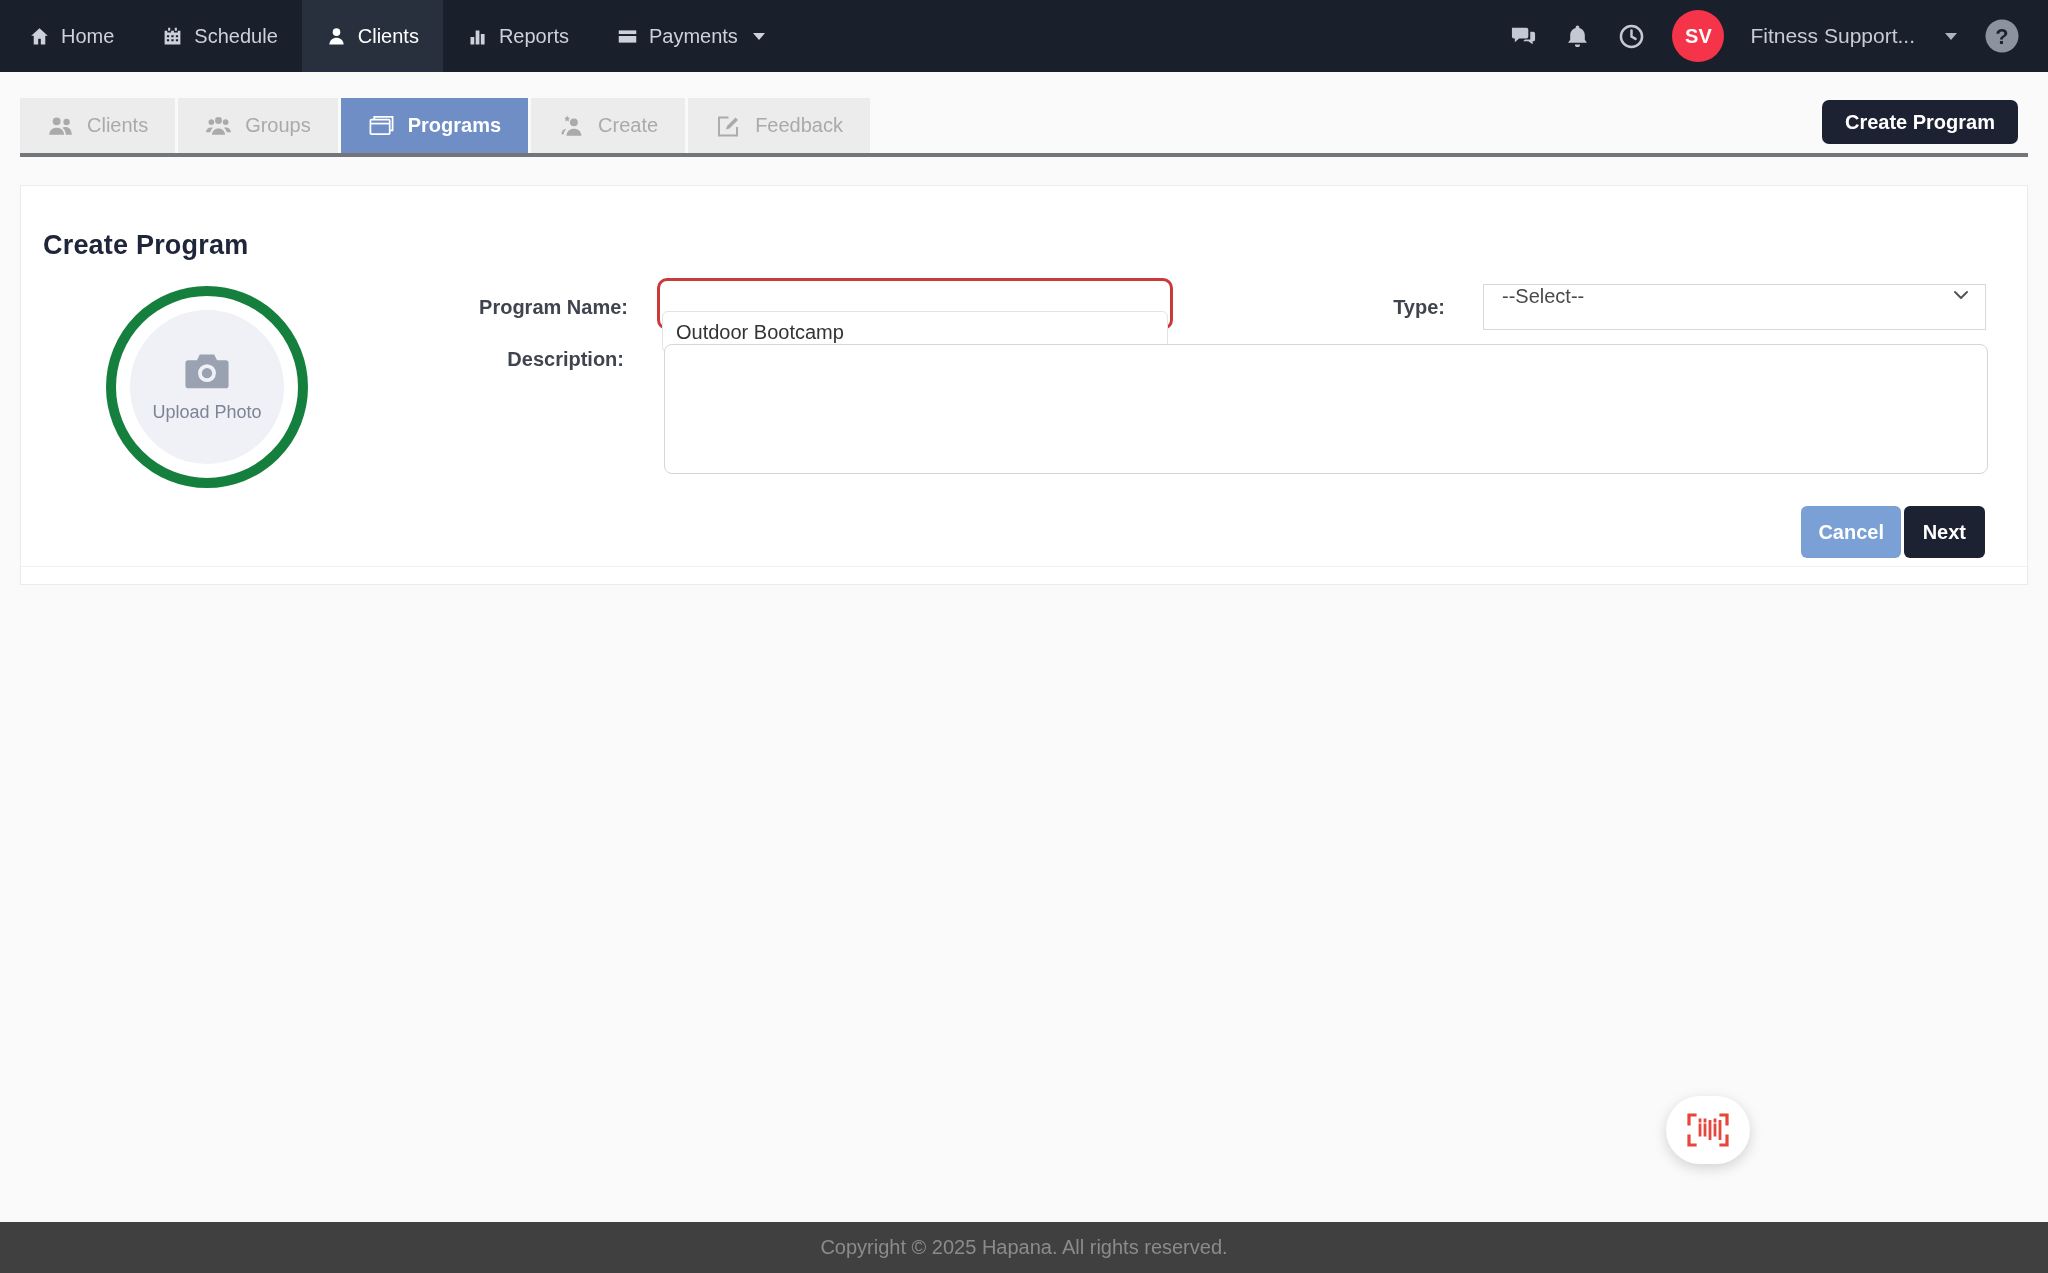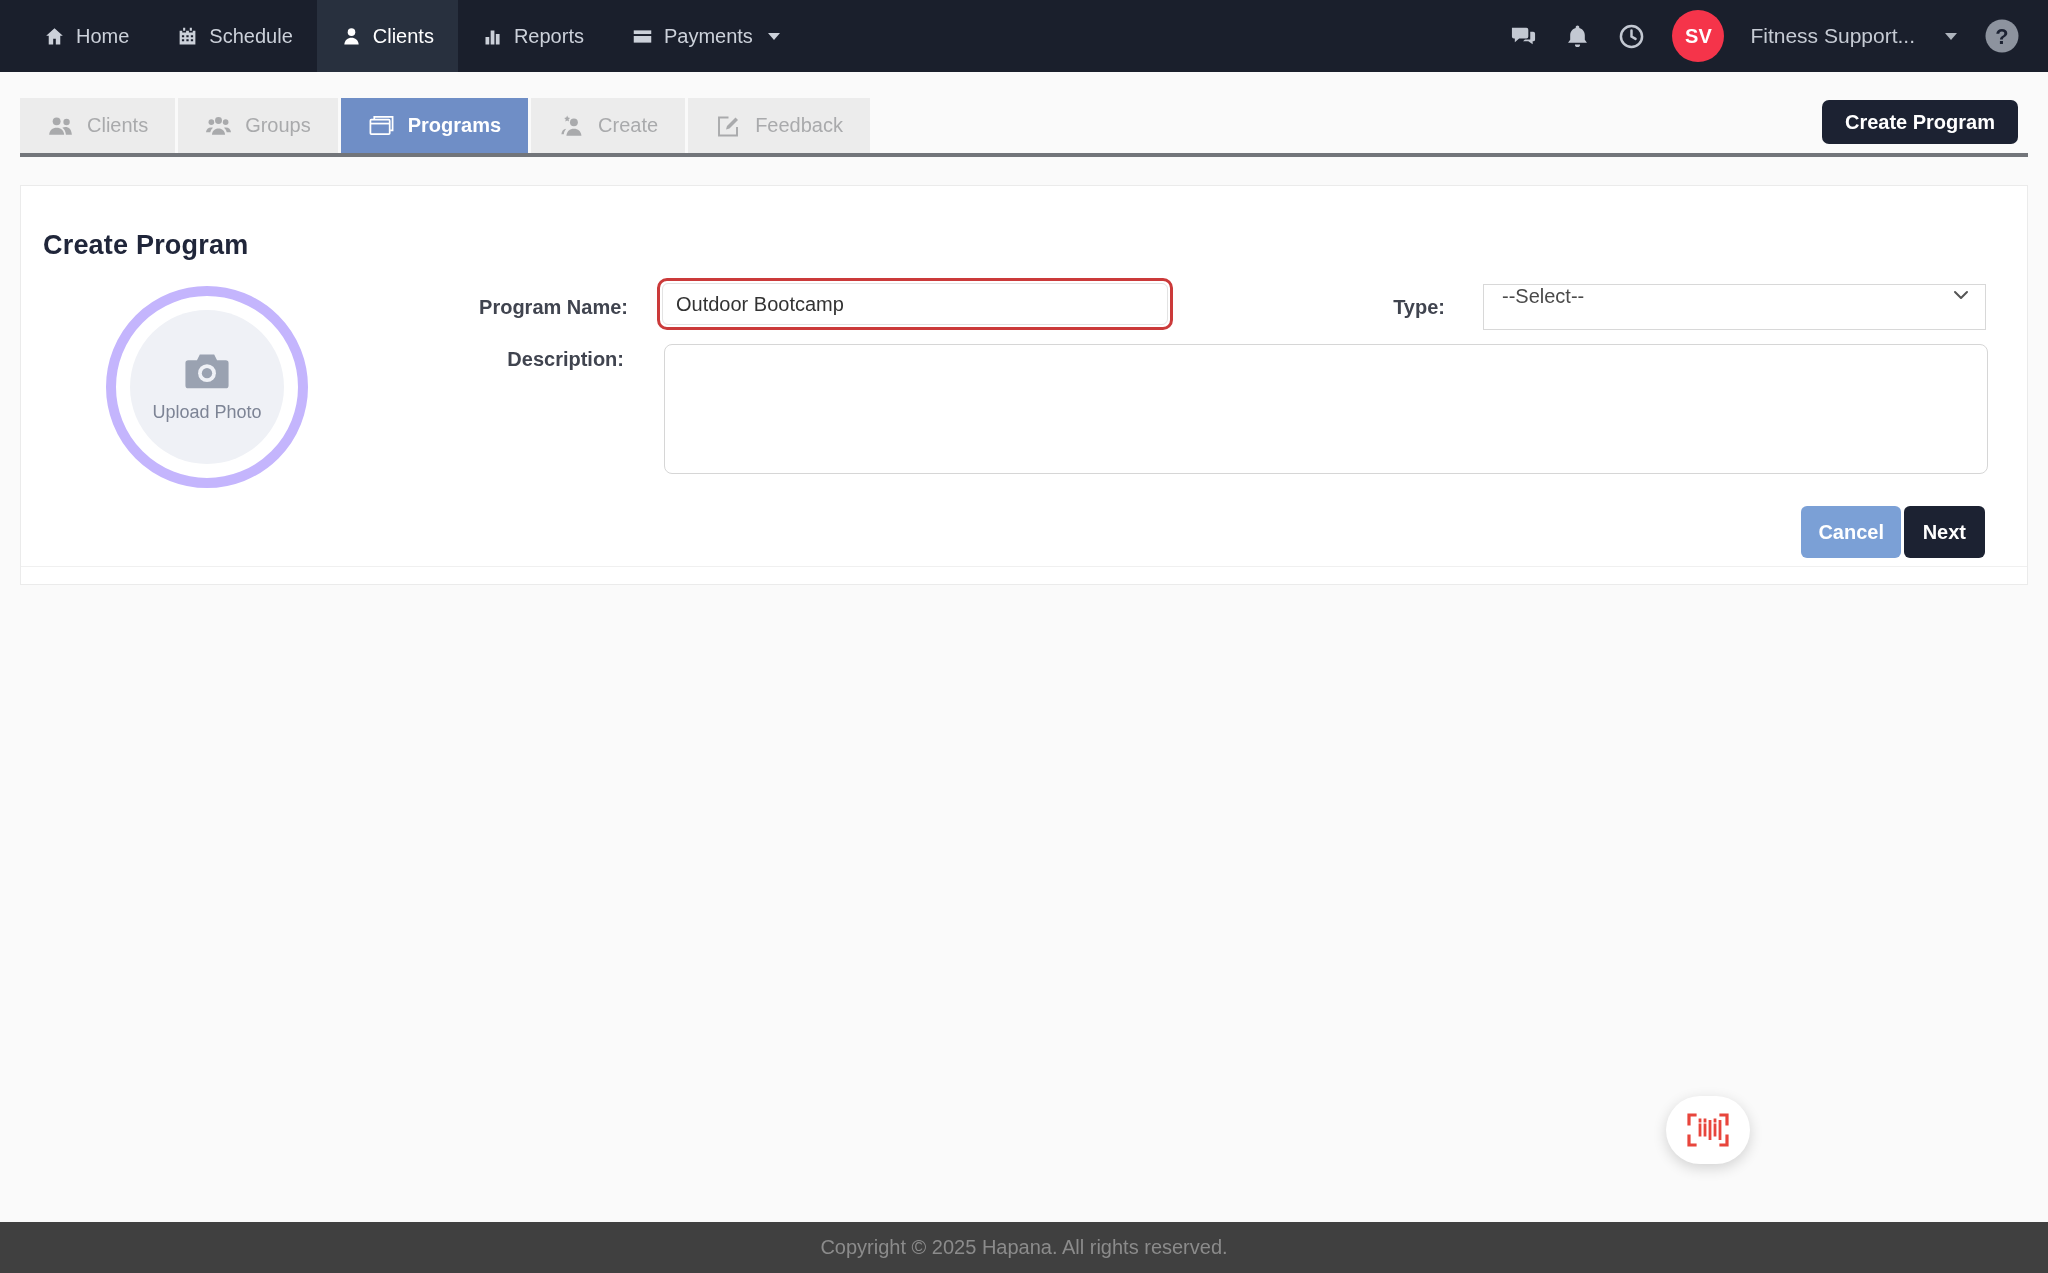--- a/index.html
+++ b/index.html
@@ -2,21 +2,21 @@
 <html style="--nav-bg: #1a1f2c; --dark-navy: #1c2232; --accent-blue: #6f8ec6; --cancel-blue: #7ba0d6; --avatar-red: #f5344a; --scan-red: #e8453c; --error-red: #cb3a3a;"><head>
 <meta charset="utf-8">
 <style>
   * { margin:0; padding:0; box-sizing:border-box; }
   html,body { width:2048px; height:1273px; }
   body { font-family:"Liberation Sans", sans-serif; background:#fafafa; overflow:hidden; position:relative; }
   .page { position:absolute; inset:0; width:2048px; height:1273px; }
 
   
   .topnav { position:absolute; top:0; left:0; width:100%; height:72px; background:var(--nav-bg); display:flex; align-items:stretch; }
-  .nav-left { display:flex; align-items:stretch; padding-left:20px; }
+  .nav-left { display:flex; align-items:stretch; padding-left:5px; }
   .nav-item { display:flex; align-items:center; gap:11px; padding:0 24px; color:#ccd1da; font-size:20px; cursor:pointer; }
   .nav-item svg { width:21px; height:21px; flex:0 0 auto; }
   .nav-item.active { background:#28303e; color:#fff; }
   .caret { width:0; height:0; border-left:6px solid transparent; border-right:6px solid transparent; border-top:7px solid currentColor; display:inline-block; margin-left:4px; }
   .nav-right { margin-left:auto; display:flex; align-items:center; gap:27px; padding-right:28px; }
   .nav-ico { width:27px; height:27px; color:#c3c8d2; cursor:pointer; display:flex; }
   .nav-ico svg { width:100%; height:100%; }
   .avatar { width:52px; height:52px; border-radius:50%; background:var(--avatar-red); color:#fff; font-size:20px; font-weight:700; display:flex; align-items:center; justify-content:center; }
   .account { display:flex; align-items:center; gap:26px; color:#c6cbd4; font-size:21px; cursor:pointer; }
   .help { width:36px; height:36px; color:#8d939e; cursor:pointer; }
@@ -26,32 +26,32 @@
   .tab { display:flex; align-items:center; gap:13px; padding:0 27px; height:55px; background:#ececec; color:#a9aaac; font-size:20px; cursor:pointer; }
   .tab svg { width:27px; height:24px; }
   .tab.active { background:var(--accent-blue); color:#fff; font-weight:700; }
   .create-btn { position:absolute; top:100px; right:30px; height:44px; padding:0 23px; background:var(--dark-navy); color:#fff; font-size:20px; font-weight:700; border:none; border-radius:7px; font-family:inherit; cursor:pointer; }
 
   
   .card { position:absolute; top:185px; left:20px; width:2008px; height:400px; background:#fff; border:1px solid #ebebeb; }
   .card-title { position:absolute; left:22px; top:44px; font-size:27px; font-weight:800; color:#20263a; letter-spacing:.2px; }
   .card-divider { position:absolute; left:0; right:0; top:380px; border-top:1px solid #f0f0f0; }
 
-  .upload { position:absolute; left:85px; top:100px; width:202px; height:202px; border-radius:50%; border:10px solid #c4b5fd; background:#fff; cursor:pointer; }
+  .upload { position:absolute; left:85px; top:100px; width:202px; height:202px; border-radius:50%; border:10px solid #15803d; background:#fff; cursor:pointer; }
   .upload-inner { position:absolute; inset:14px; border-radius:50%; background:#eff1f6; display:flex; flex-direction:column; align-items:center; justify-content:center; gap:12px; }
   .upload-inner svg { width:46px; height:38px; color:#9aa2b1; }
   .upload-label { font-size:18px; color:#7d8495; }
 
   .f-label { position:absolute; font-size:20px; font-weight:700; color:#40444f; text-align:right; }
   #lbl-name { left:396px; width:211px; top:110px; }
   #lbl-type { left:1294px; width:130px; top:110px; }
   #lbl-desc { left:392px; width:211px; top:162px; }
 
   .name-wrap { position:absolute; left:636px; top:92px; width:516px; height:52px; border:3px solid var(--error-red); border-radius:10px; padding:2px; background:#fff; }
-  .name-wrap input { width:100%; height:100%; border:1px solid #e3e3e3; border-radius:6px; padding:0 13px; font-size:20px; color:#333; font-family:inherit; outline:none; }
+  .name-wrap input { width:100%; height:100%; border:1px solid #e3e3e3; border-radius:6px; padding:0 13px; font-size:20px; color:#333; font-family:inherit; outline:none;margin-top:28px; }
 
   .select { position:absolute; left:1462px; top:98px; width:503px; height:46px; border:1px solid #d8d8d8; border-radius:0; background:#fff; display:flex; align-items:flex-start; padding:0 18px; font-size:20px; color:#4a4a4a; cursor:pointer; }
   .select svg { position:absolute; right:14px; width:20px; height:20px; color:#555; }
 
   .desc { position:absolute; left:643px; top:158px; width:1324px; height:130px; border:1px solid #d6d6d6; border-radius:8px; resize:none; font-family:inherit; font-size:20px; padding:10px 14px; color:#333; outline:none; }
 
   .btn { position:absolute; top:320px; height:52px; border:none; border-radius:6px; color:#fff; font-size:20px; font-weight:600; font-family:inherit; cursor:pointer; }
   .btn-cancel { right:126px; padding:0 17px; background:var(--cancel-blue); }
   .btn-next { right:42px; padding:12px 19px; background:var(--dark-navy); }
 

